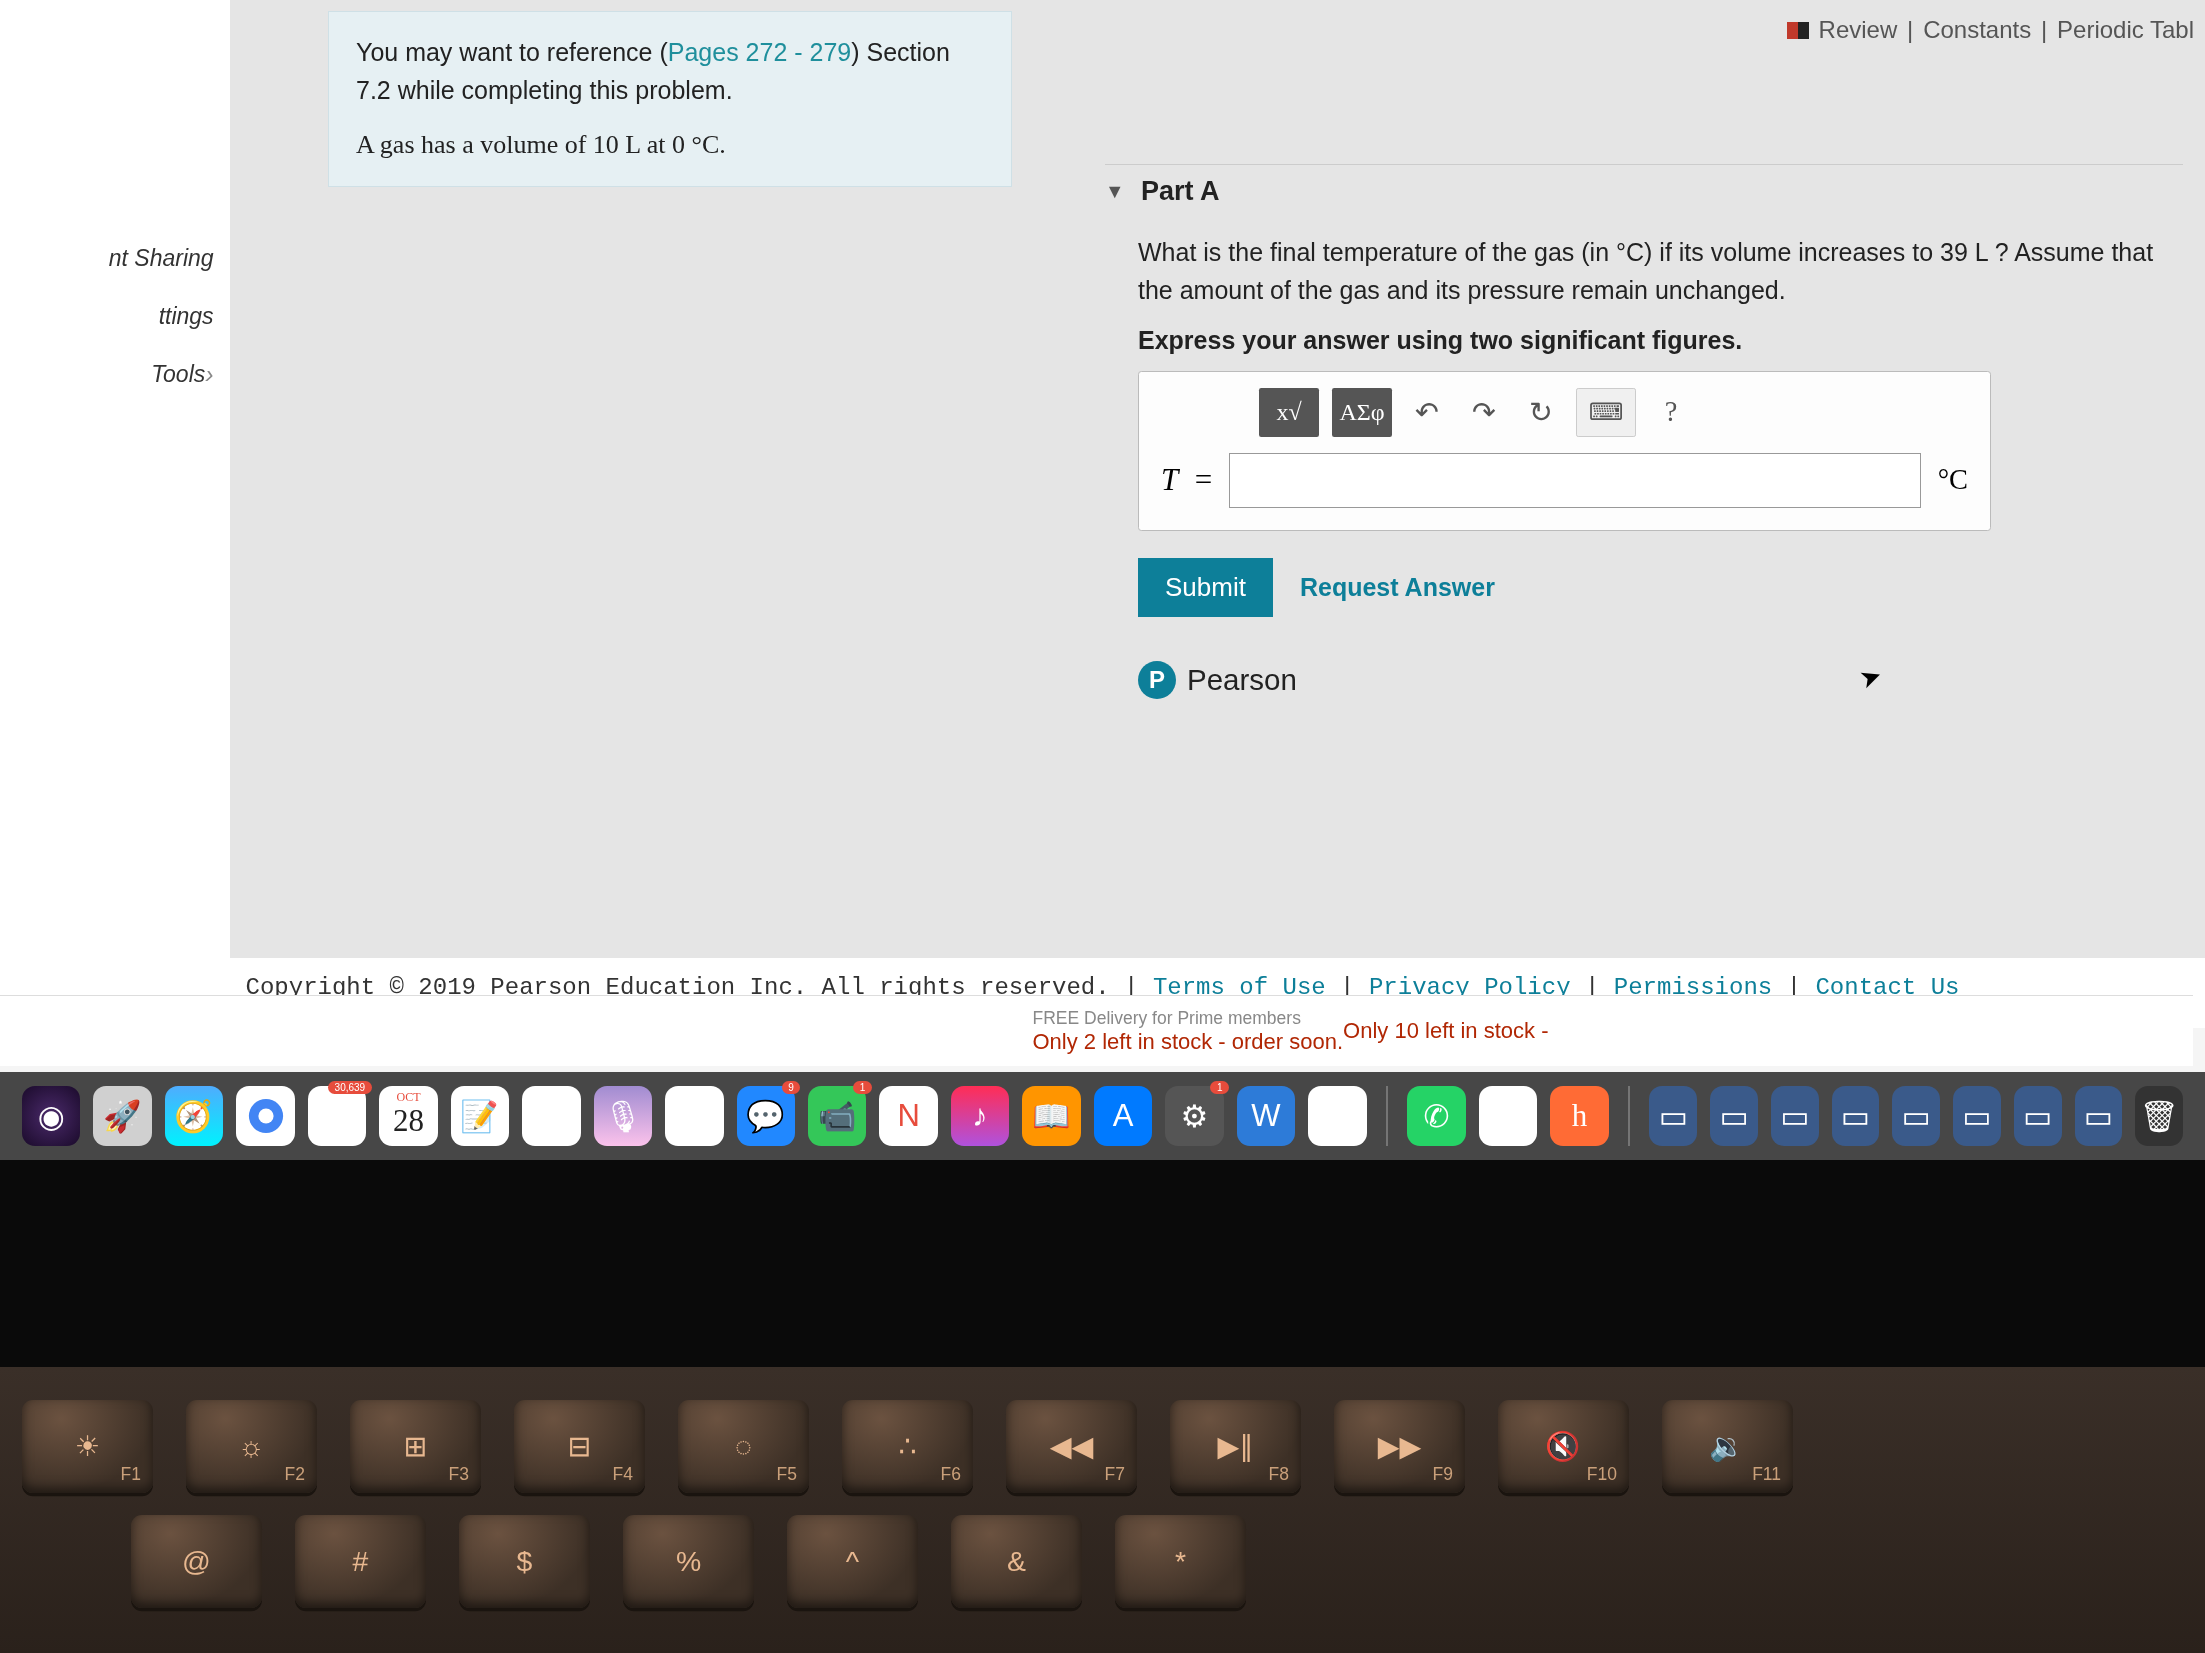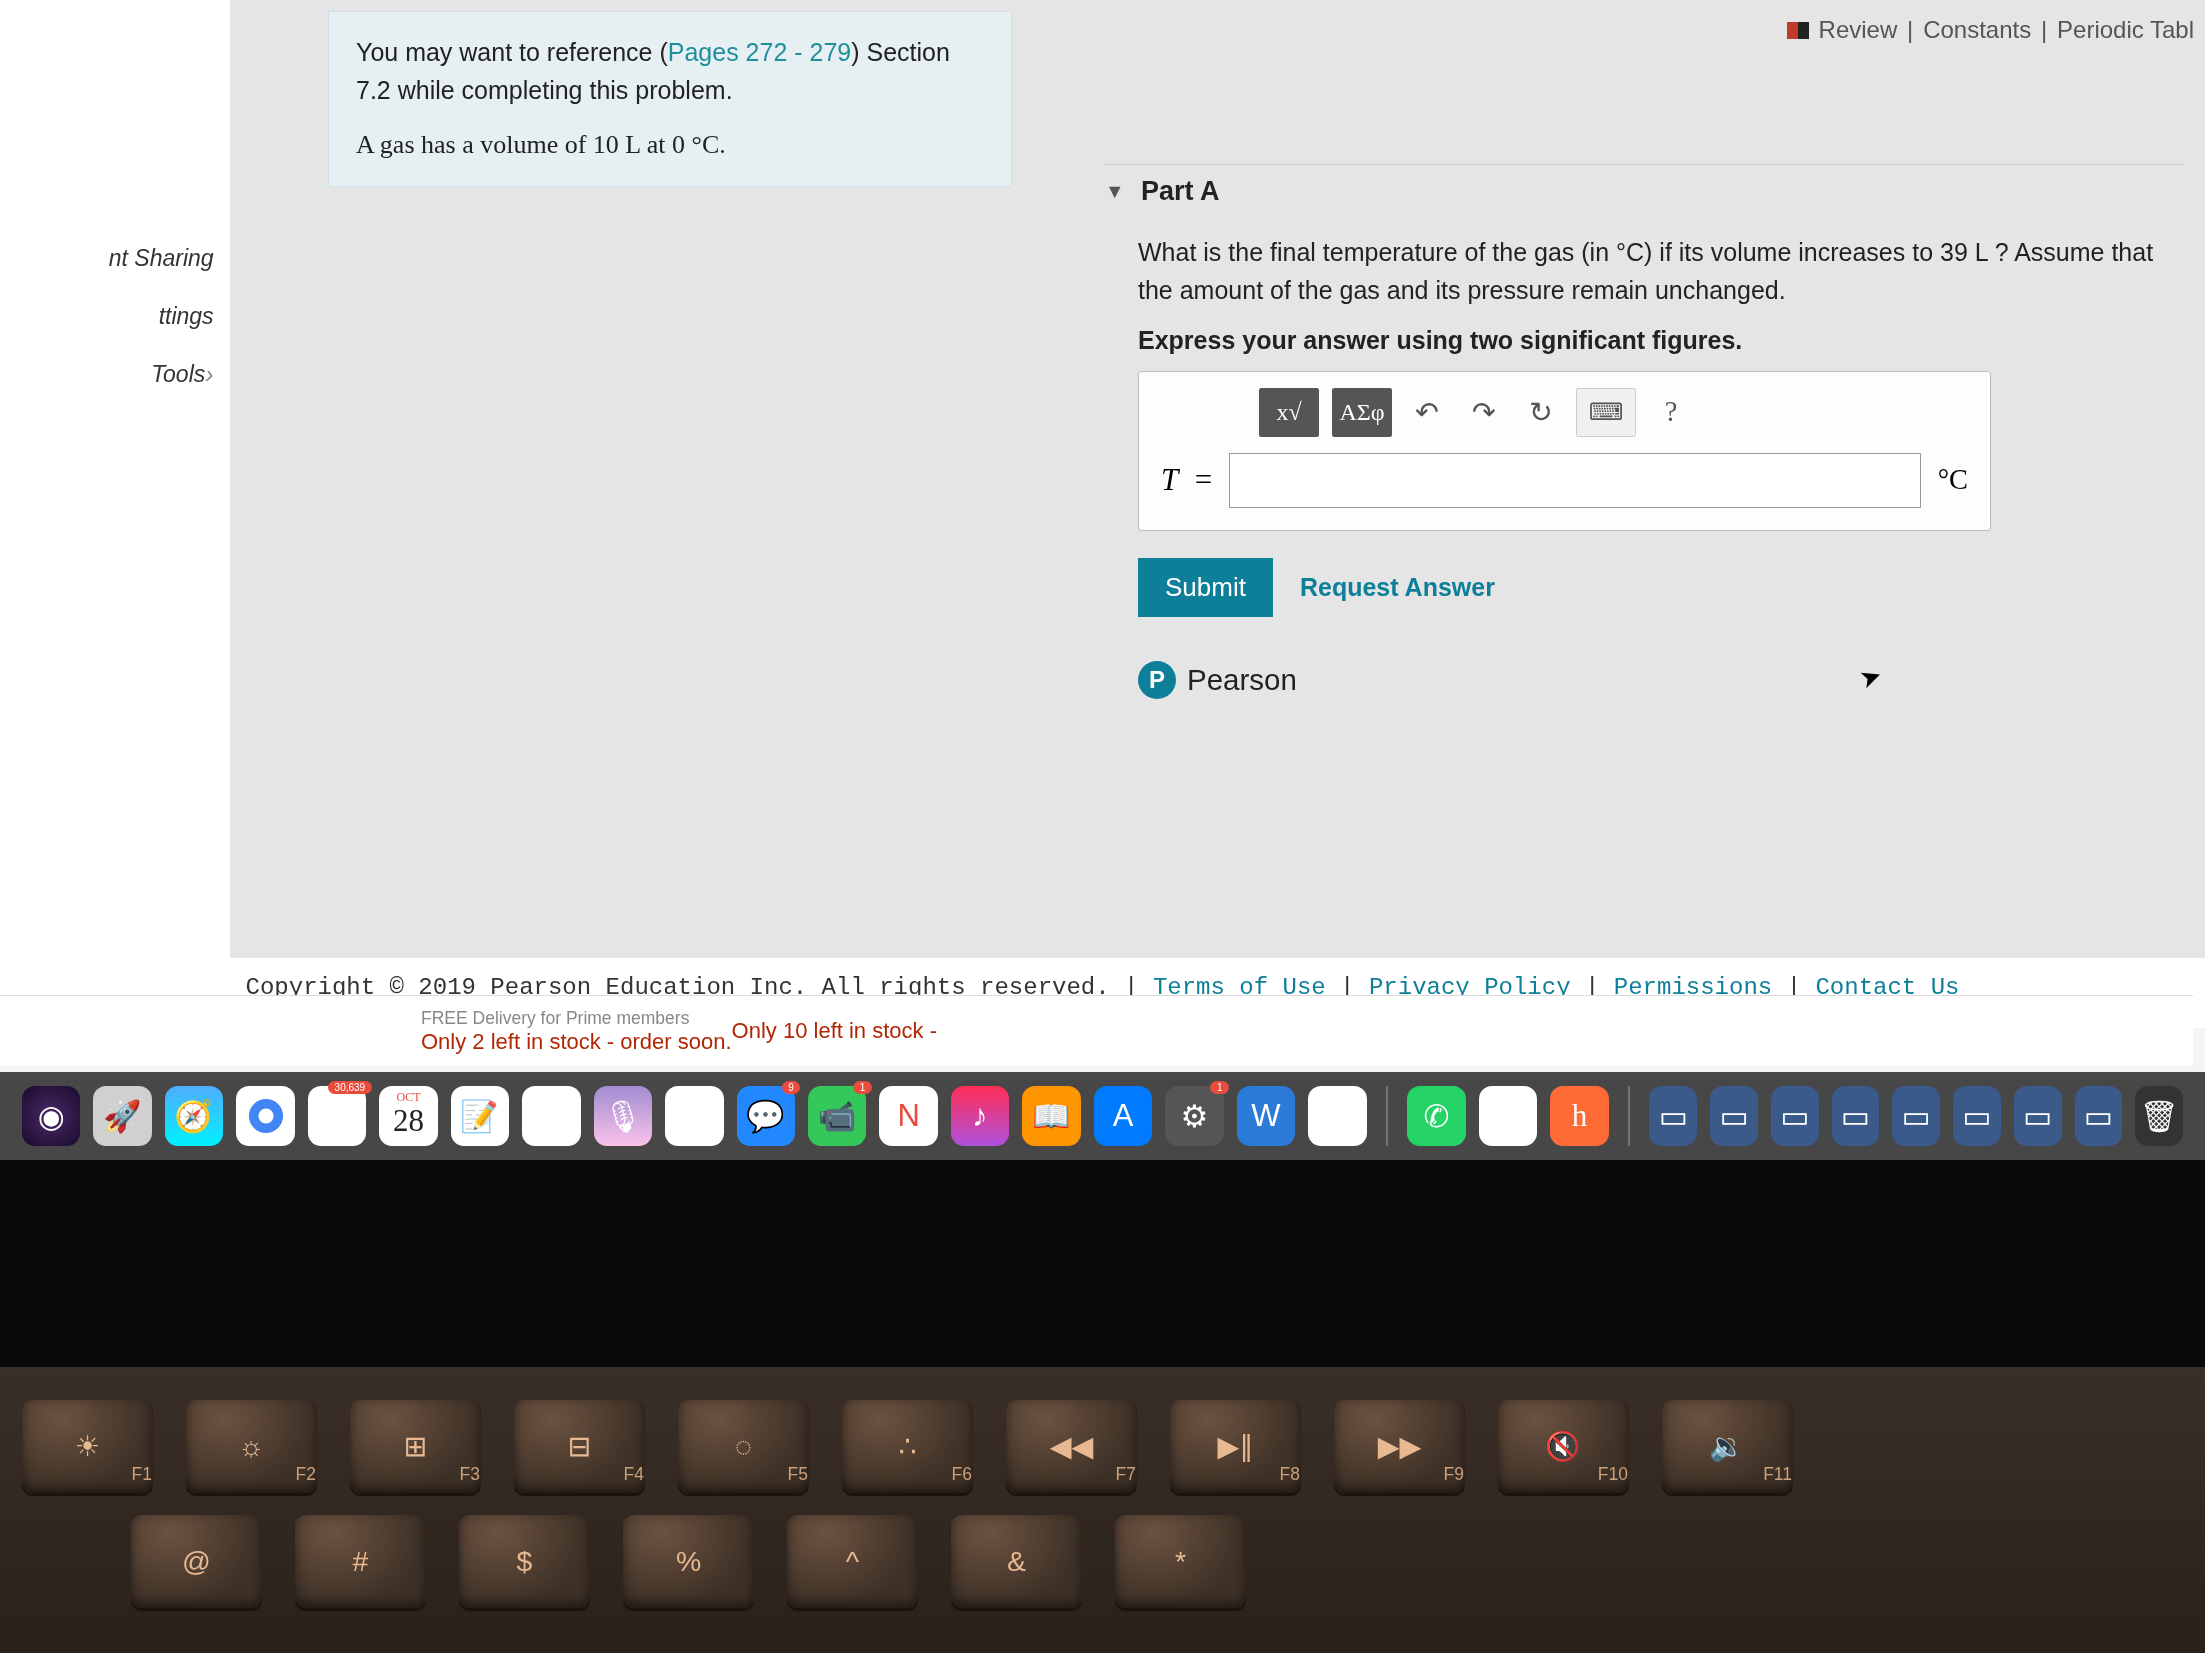--- a/index.html
+++ b/index.html
@@ -211,21 +211,21 @@
     position: absolute;
     top: 995px; left: 0; right: 12px;
     height: 71px;
     background: #fff;
     border-top: 0.5px solid #ddd;
     font-size: 22px;
     color: #555;
     display: flex;
     align-items: center;
     padding: 0 33px 0 421px;
-    justify-content: flex-start;
+    justify-content: center;
   }
   .stock1 { color: #b12704; }
   .stock2 { color: #b12704; }
   .dock {
     position: absolute;
     top: 1072px; left: 0; right: 0;
     height: 88px;
     background: rgba(40,40,40,0.85);
     display: flex;
     align-items: center;
@@ -285,21 +285,21 @@
     display: flex;
     flex-direction: column;
     align-items: center;
     justify-content: center;
     font-size: 21px;
     box-shadow: inset 0 -4.4px 11px rgba(0,0,0,0.5), 0 3.3px 0 #1a140f;
     position: relative;
   }
   .key .sub {
     position: absolute;
-    bottom: 7.7px; right: 1px;
+    bottom: 7.7px; right: 12px;
     font-size: 17.5px;
     color: #caa07a;
   }
   .key .glyph { font-size: 28.4px; }
   .cursor-arrow {
     position: absolute;
     font-size: 26px;
     color: #000;
     transform: rotate(-20deg);
   }

